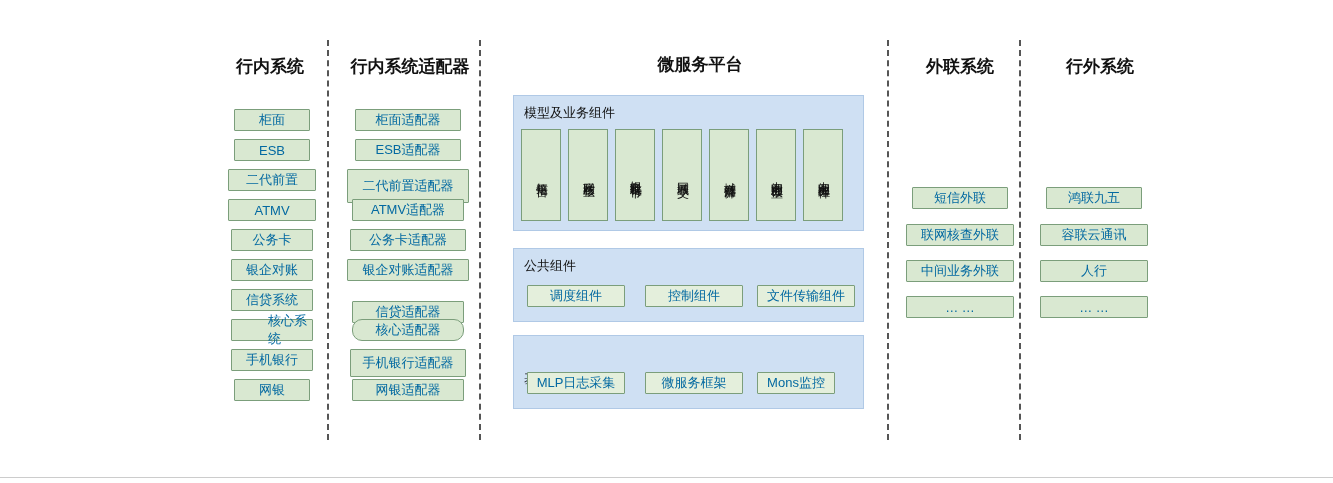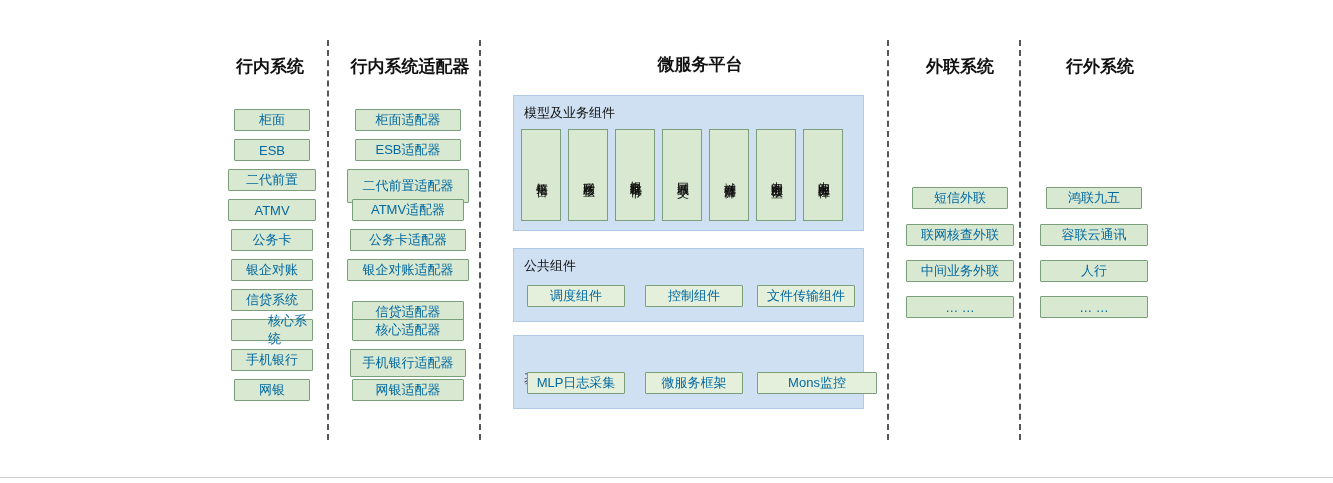--- a/index.html
+++ b/index.html
@@ -110,21 +110,21 @@
   <div class="box" style="left:231px; top:349px; width:82px; height:22px;">手机银行</div>
   <div class="box" style="left:234px; top:379px; width:76px; height:22px;">网银</div>
 
   <div class="box" style="left:355px; top:109px; width:106px; height:22px;">柜面适配器</div>
   <div class="box" style="left:355px; top:139px; width:106px; height:22px;">ESB适配器</div>
   <div class="box" style="left:347px; top:169px; width:122px; height:34px;">二代前置适配器</div>
   <div class="box" style="left:352px; top:199px; width:112px; height:22px;">ATMV适配器</div>
   <div class="box" style="left:350px; top:229px; width:116px; height:22px;">公务卡适配器</div>
   <div class="box" style="left:347px; top:259px; width:122px; height:22px;">银企对账适配器</div>
   <div class="box" style="left:352px; top:289px; width:112px; height:22px;margin-top:12px;">信贷适配器</div>
-  <div class="box" style="left:352px; top:319px; width:112px; height:22px;">核心适配器</div>
+  <div class="box" style="left:352px; top:319px; width:112px; height:22px;border-radius:10px;">核心适配器</div>
   <div class="box" style="left:350px; top:349px; width:116px; height:28px;">手机银行适配器</div>
   <div class="box" style="left:352px; top:379px; width:112px; height:22px;font-family:Liberation Mono, monospace;">网银适配器</div>
 
   <div class="panel" style="left:513px; top:95px; width:351px; height:136px;"></div>
   <div class="panel-label" style="left:524px; top:104px;">模型及业务组件</div>
 
   <div class="vbox" style="left:521px; top:129px; width:40px; height:92px;">
     <span class="vtext">短信平台</span>
   </div>
   <div class="vbox" style="left:568px; top:129px; width:40px; height:92px;">
@@ -151,21 +151,21 @@
 
   <div class="box white" style="left:527px; top:285px; width:98px; height:22px;">调度组件</div>
   <div class="box white" style="left:645px; top:285px; width:98px; height:22px;">控制组件</div>
   <div class="box white" style="left:757px; top:285px; width:98px; height:22px;">文件传输组件</div>
 
   <div class="panel" style="left:513px; top:335px; width:351px; height:74px;"></div>
   <div class="panel-label" style="left:524px; top:344px;margin-top:26px;">基础平台</div>
 
   <div class="box white" style="left:527px; top:372px; width:98px; height:22px;">MLP日志采集</div>
   <div class="box white" style="left:645px; top:372px; width:98px; height:22px;">微服务框架</div>
-  <div class="box white" style="left:757px; top:372px; width:120px; height:22px;">Mons监控</div>
+  <div class="box white" style="left:757px; top:372px; width:78px; height:22px;">Mons监控</div>
 
   <div class="box" style="left:912px; top:187px; width:96px; height:22px;">短信外联</div>
   <div class="box" style="left:906px; top:224px; width:108px; height:22px;">联网核查外联</div>
   <div class="box" style="left:906px; top:260px; width:108px; height:22px;">中间业务外联</div>
   <div class="box" style="left:906px; top:296px; width:108px; height:22px;">… …</div>
 
   <div class="box" style="left:1046px; top:187px; width:96px; height:22px;">鸿联九五</div>
   <div class="box" style="left:1040px; top:224px; width:108px; height:22px;">容联云通讯</div>
   <div class="box" style="left:1040px; top:260px; width:108px; height:22px;">人行</div>
   <div class="box" style="left:1040px; top:296px; width:108px; height:22px;">… …</div>

